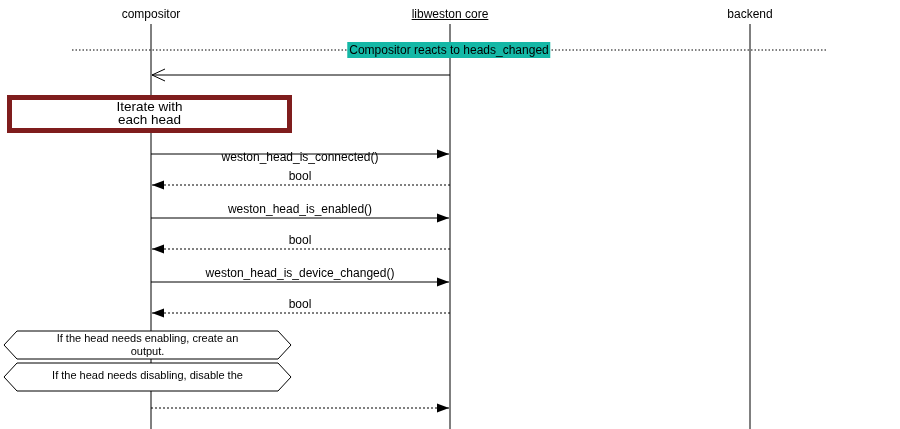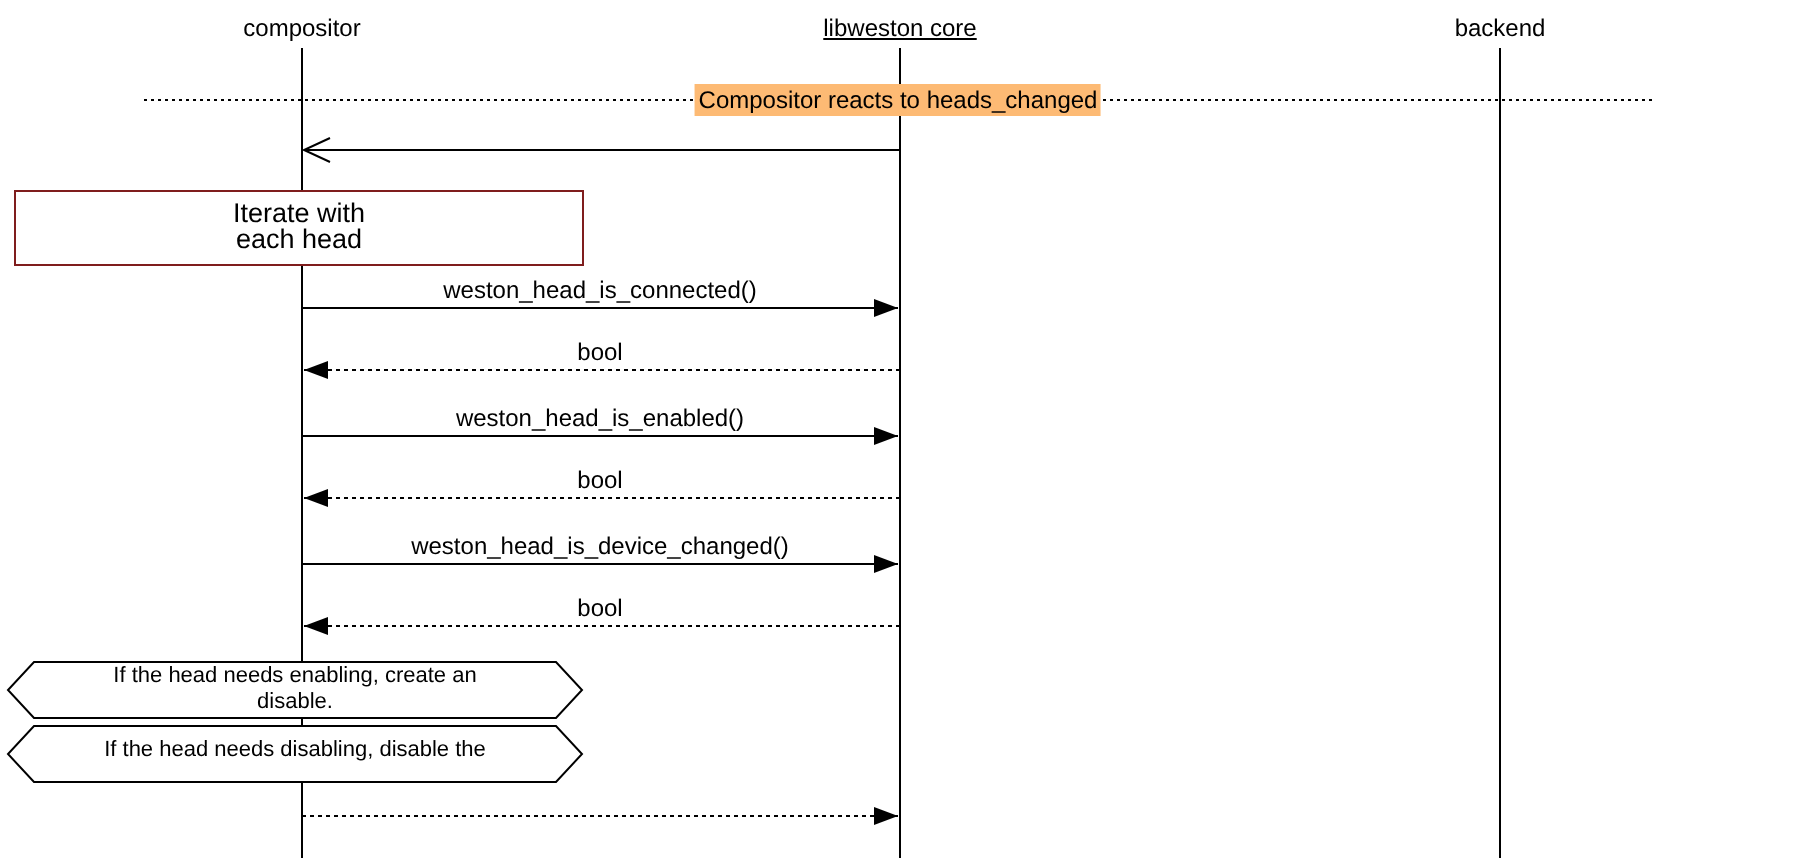--- a/index.html
+++ b/index.html
@@ -6,26 +6,26 @@
   .stage {
     position:relative; width:900px; height:429px; background:#ffffff;
     font-family:"Liberation Sans", sans-serif; color:#000; overflow:hidden;
   }
   .stage svg { position:absolute; left:0; top:0; }
   .txt { position:absolute; white-space:nowrap; font-size:12px; line-height:16px; }
   .center { transform:translateX(-50%); }
   .actor { top:6px; }
   .divider-label {
     top:50px; left:449px; transform:translate(-50%,-50%);
-    background:#fdba74; padding:0 2px;
+    background:#14b8a6; padding:0 2px;
   }
   .msg { left:300px; transform:translateX(-50%); }
   .note-rect {
     position:absolute; left:7px; top:95px; width:285px; height:38px;
-    border:1px solid #7f1d1d; background:#ffffff; box-sizing:border-box;
+    border:5px solid #7f1d1d; background:#ffffff; box-sizing:border-box;
     display:flex; flex-direction:column; justify-content:center; align-items:center;
     font-size:13.5px; line-height:12.6px; text-align:center;
   }
   .hex-text {
     position:absolute; left:4px; width:287px; height:28px;
     display:flex; flex-direction:column; justify-content:center; align-items:center;
     font-size:11px; line-height:13px; text-align:right;
   }
   .note-rect div, .hex-text div { white-space:nowrap; }
 </style>
@@ -62,33 +62,33 @@
     <polygon points="17,331 278,331 291,345 278,359 17,359 4,345" fill="#fff" stroke="#000" stroke-width="1"></polygon>
     <polygon points="17,363 278,363 291,377 278,391 17,391 4,377" fill="#fff" stroke="#000" stroke-width="1"></polygon>
   </svg>
 
   <div class="txt actor center" style="left:151px;">compositor</div>
   <div class="txt actor center" style="left:450px;text-decoration:underline;">libweston core</div>
   <div class="txt actor center" style="left:750px;">backend</div>
 
   <div class="txt divider-label">Compositor reacts to heads_changed</div>
 
-  <div class="txt msg" style="top:137px;">weston_head_is_connected()</div>
+  <div class="txt msg" style="top:149px;">weston_head_is_connected()</div>
   <div class="txt msg" style="top:168px;">bool</div>
   <div class="txt msg" style="top:201px;">weston_head_is_enabled()</div>
   <div class="txt msg" style="top:232px;">bool</div>
   <div class="txt msg" style="top:265px;">weston_head_is_device_changed()</div>
   <div class="txt msg" style="top:296px;">bool</div>
 
   <div class="note-rect">
     <div>Iterate with</div>
     <div>each head</div>
   </div>
 
   <div class="hex-text" style="top:331px;">
     <div>If the head needs enabling, create an</div>
-    <div>disable.</div>
+    <div>output.</div>
   </div>
   <div class="hex-text" style="top:361px;gap:28px;">
     <div>If the head needs disabling, disable the</div>
   </div>
 
 </div>
 
 </body></html>

